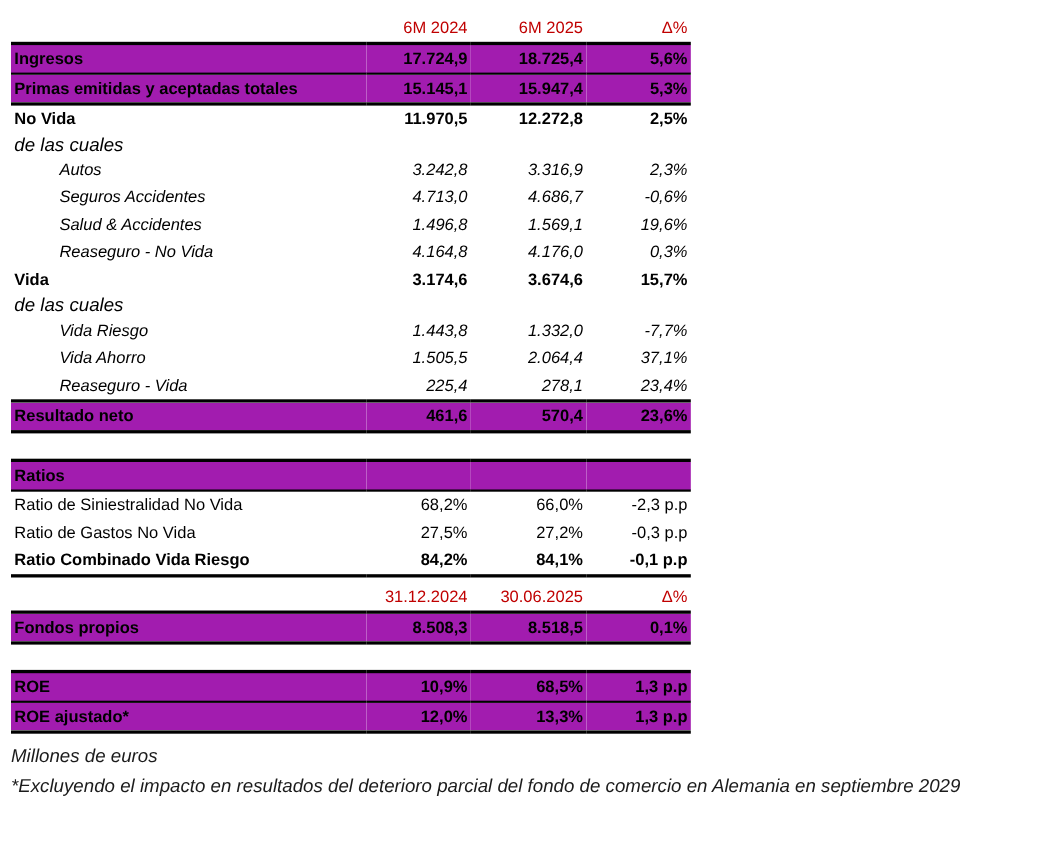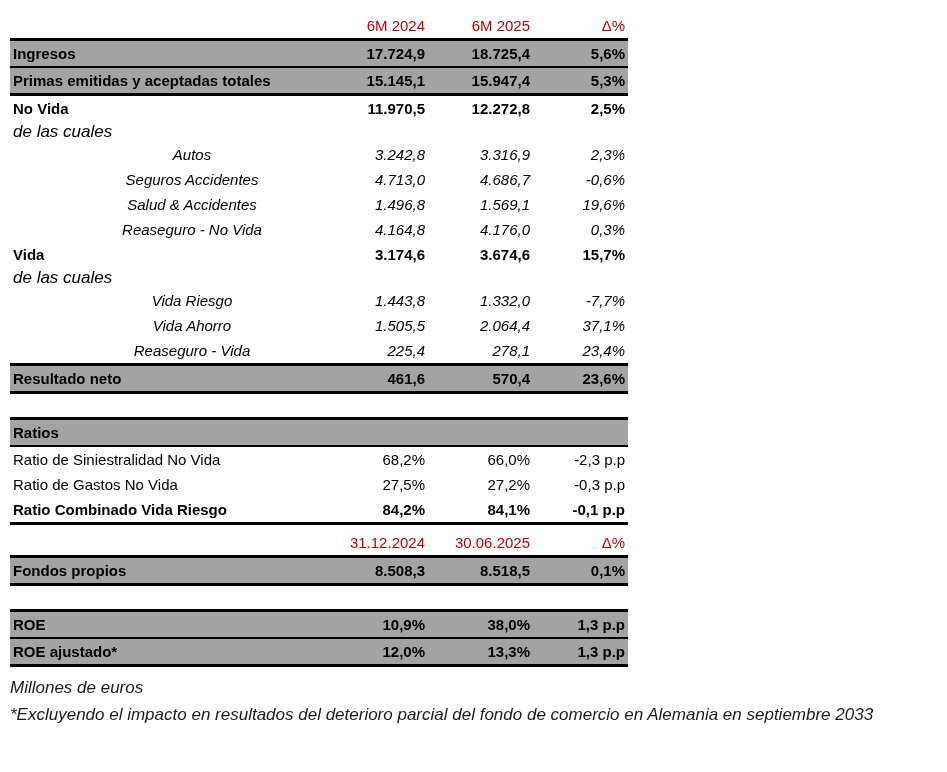--- a/index.html
+++ b/index.html
@@ -26,24 +26,24 @@
     padding: 2px 3px;
     font-size: 15px;
     line-height: 21px;
     height: 21px;
     white-space: nowrap;
     overflow: hidden;
     vertical-align: middle;
   }
   .num { text-align: right; }
   tr.hdr td { color: #C00000; padding-top: 7px; }
-  tr.gray td { background: #a3a3a3; }
+  tr.gray td { background: #a21caf; }
   tr.b td { font-weight: 700; }
   tr.sub td { font-style: italic; }
-  tr.sub td:first-child { padding-left: 44px; text-align: center; }
+  tr.sub td:first-child { padding-left: 44px; }
   tr.note td { font-style: italic; font-size: 17px; height: 17px; line-height: 16px; }
   tr.bt3 td { border-top: 3px solid #000; }
   tr.bb3 td { border-bottom: 3px solid #000; }
   tr.bb2 td { border-bottom: 2px solid #000; }
   tr.gap td { height: 23px; background: #ffffff; padding: 0; }
   .footnotes {
     margin: 5px 0 0 10px;
     font-style: italic;
     font-size: 17px;
     color: #1b1b1b;
@@ -216,32 +216,32 @@
         <td class="num">0,1%</td>
       </tr>
 
       <tr class="gap">
           <td colspan="4"></td>
         </tr>
 
       <tr class="gray b bt3 bb2">
         <td>ROE</td>
         <td class="num">10,9%</td>
-        <td class="num">38,0%</td>
+        <td class="num">68,5%</td>
         <td class="num">1,3 p.p</td>
       </tr>
 
       <tr class="gray b bb3">
         <td>ROE ajustado*</td>
         <td class="num">12,0%</td>
         <td class="num">13,3%</td>
         <td class="num">1,3 p.p</td>
       </tr>
 
     </tbody>
   </table>
 
   <div class="footnotes">
     <div>Millones de euros</div>
-    <div>*Excluyendo el impacto en resultados del deterioro parcial del fondo de comercio en Alemania en septiembre 2033</div>
+    <div>*Excluyendo el impacto en resultados del deterioro parcial del fondo de comercio en Alemania en septiembre 2029</div>
   </div>
 
 </div>
 
 </body></html>

